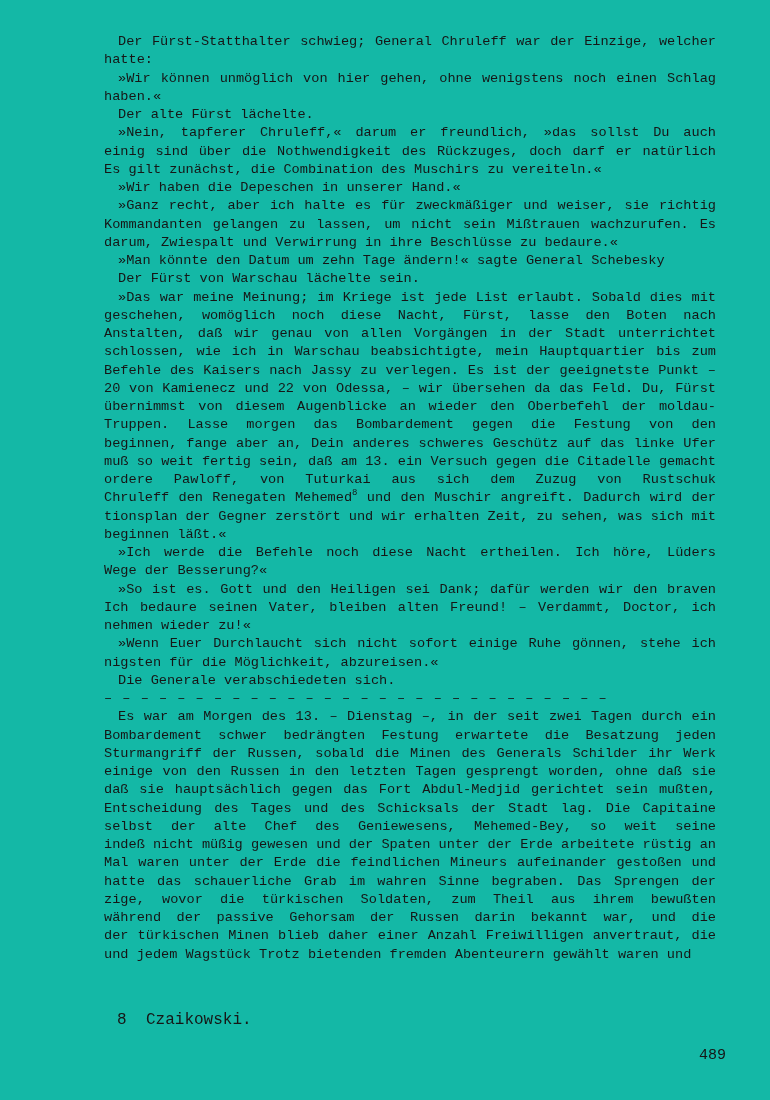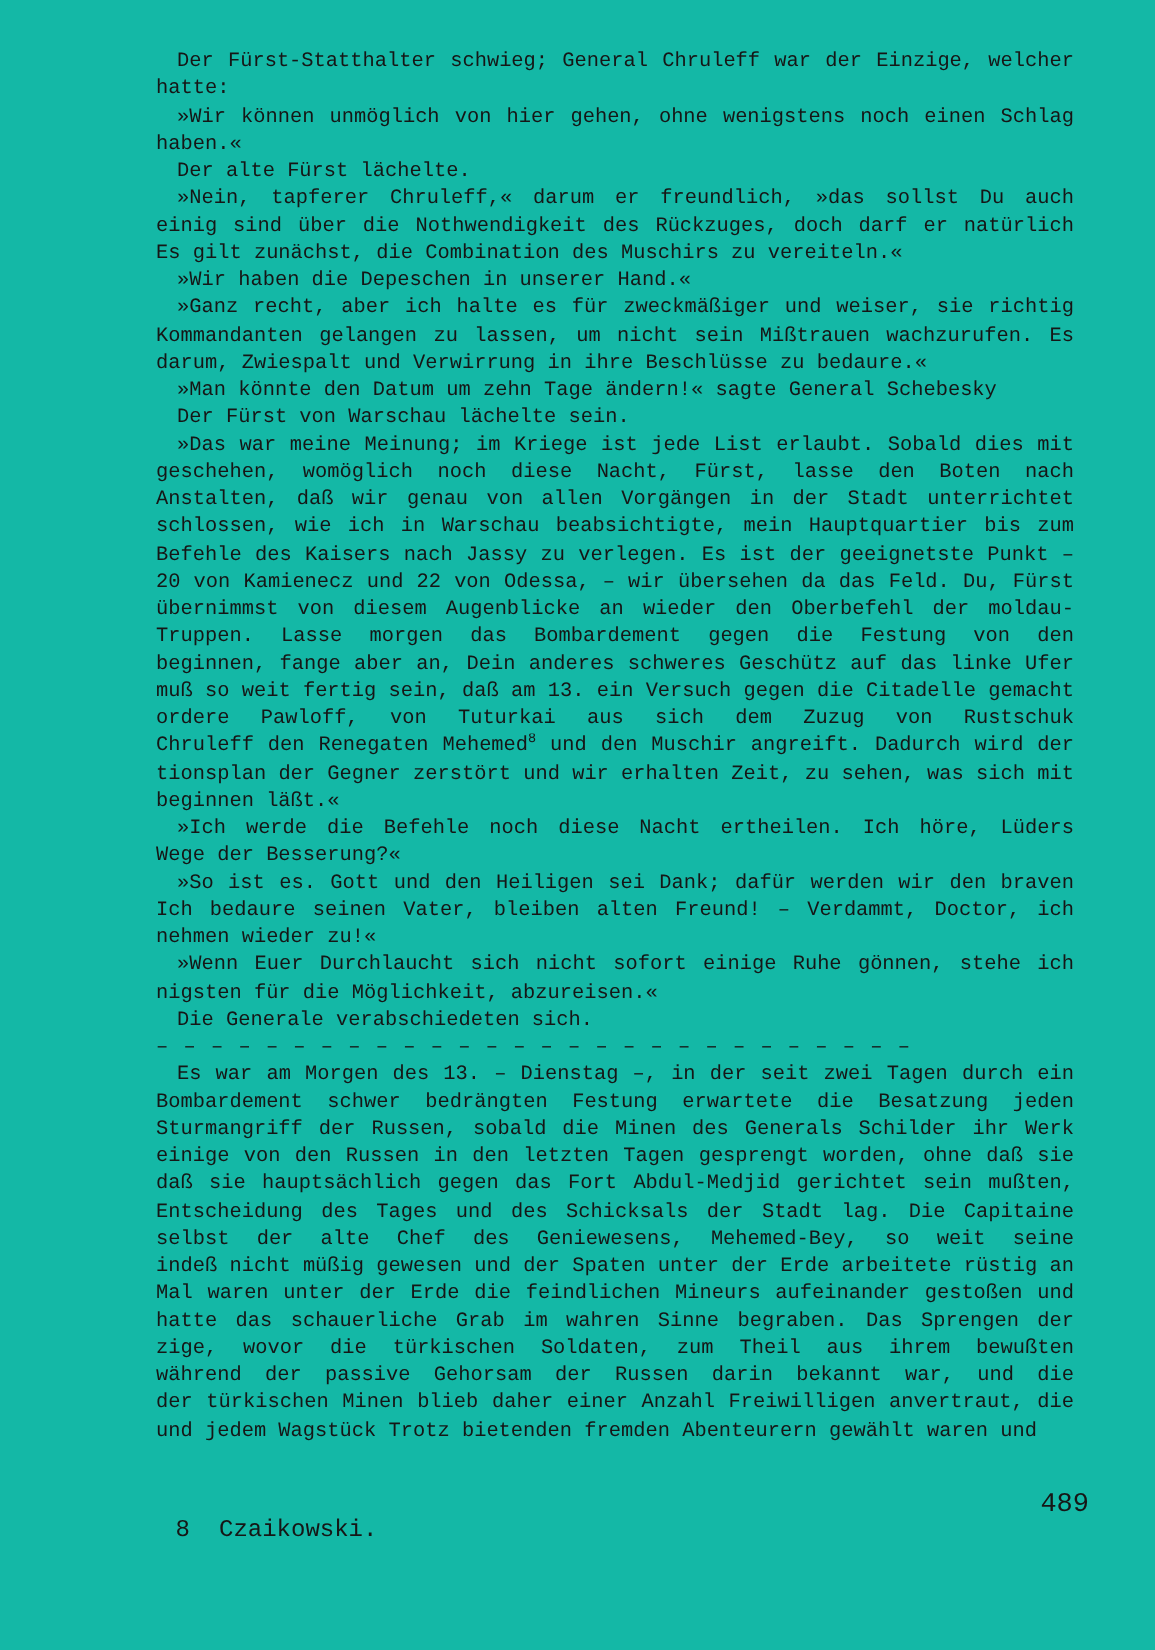--- a/index.html
+++ b/index.html
@@ -45,23 +45,23 @@
   .footnote {
     position: absolute;
     left: 104px;
     top: 1012px;
     font-size: 16px;
     line-height: 17px;
   }
   .fn-num { display: inline-block; margin-left: 13px; min-width: 29px; }
   .page-number {
     position: absolute;
-    top: 993px;
+    top: 1047px;
     right: 44px;
-    font-size: 18px;
+    font-size: 15px;
   }
 </style>
 </head>
 <body>
 
 <div class="page">
 
   <div class="body-text" id="body-text">
       <div class="para">
         <div class="line first">Der Fürst-Statthalter schwieg; General Chruleff war der Einzige, welcher eine rasche Antwort</div>

